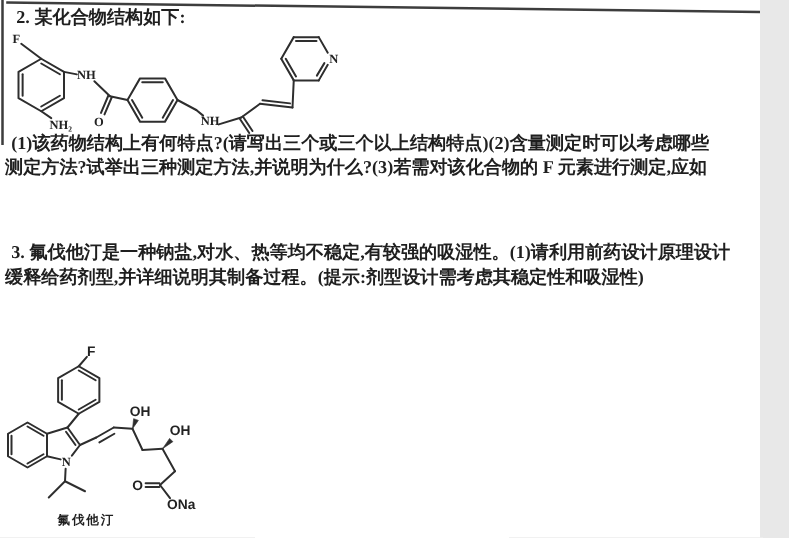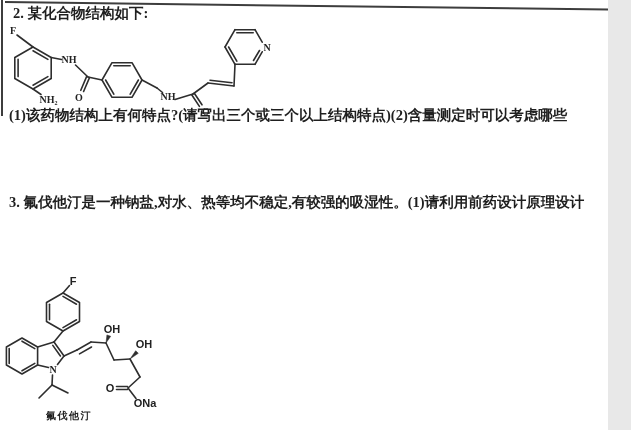--- a/index.html
+++ b/index.html
@@ -101,24 +101,26 @@
       <line class="bond" x1="231" y1="42.3" x2="221" y2="25"></line>
       <line class="bond" x1="232.8" y1="10.8" x2="249.2" y2="10.8"></line>
       <line class="bond" x1="255.5" y1="28.5" x2="249.5" y2="38.5"></line>
       <line class="bond" x1="232.8" y1="39.2" x2="224.6" y2="25"></line>
       <text class="atom" x="263" y="28.5">N</text>
     </g>
   </svg>
 
   <div class="textblock" id="q2text">
     <div class="line indent">(1)该药物结构上有何特点?(请写出三个或三个以上结构特点)(2)含量测定时可以考虑哪些</div>
+    <div class="line">测定方法?试举出三种测定方法,并说明为什么?(3)若需对该化合物的 F 元素进行测定,应如</div>
   </div>
 
   <div class="textblock" id="q3text">
     <div class="line indent">3. 氟伐他汀是一种钠盐,对水、热等均不稳定,有较强的吸湿性。(1)请利用前药设计原理设计</div>
+    <div class="line">缓释给药剂型,并详细说明其制备过程。(提示:剂型设计需考虑其稳定性和吸湿性)</div>
   </div>
 
   <svg id="struct2" class="struct" width="170" height="134" viewBox="0 0 170 134">
     <g>
       <path class="bond" d="M61,17 L77.5,26.5 L77.5,45.5 L61,55 L44.5,45.5 L44.5,26.5 Z"></path>
       <line class="bond" x1="61" y1="20.4" x2="74.5" y2="28.2"></line>
       <line class="bond" x1="74.5" y1="43.8" x2="61" y2="51.6"></line>
       <line class="bond" x1="47.5" y1="43.8" x2="47.5" y2="28.2"></line>
       <line class="bond" x1="61" y1="17" x2="67.5" y2="9.5"></line>
       <text class="atom-lg" x="71" y="9">F</text>

